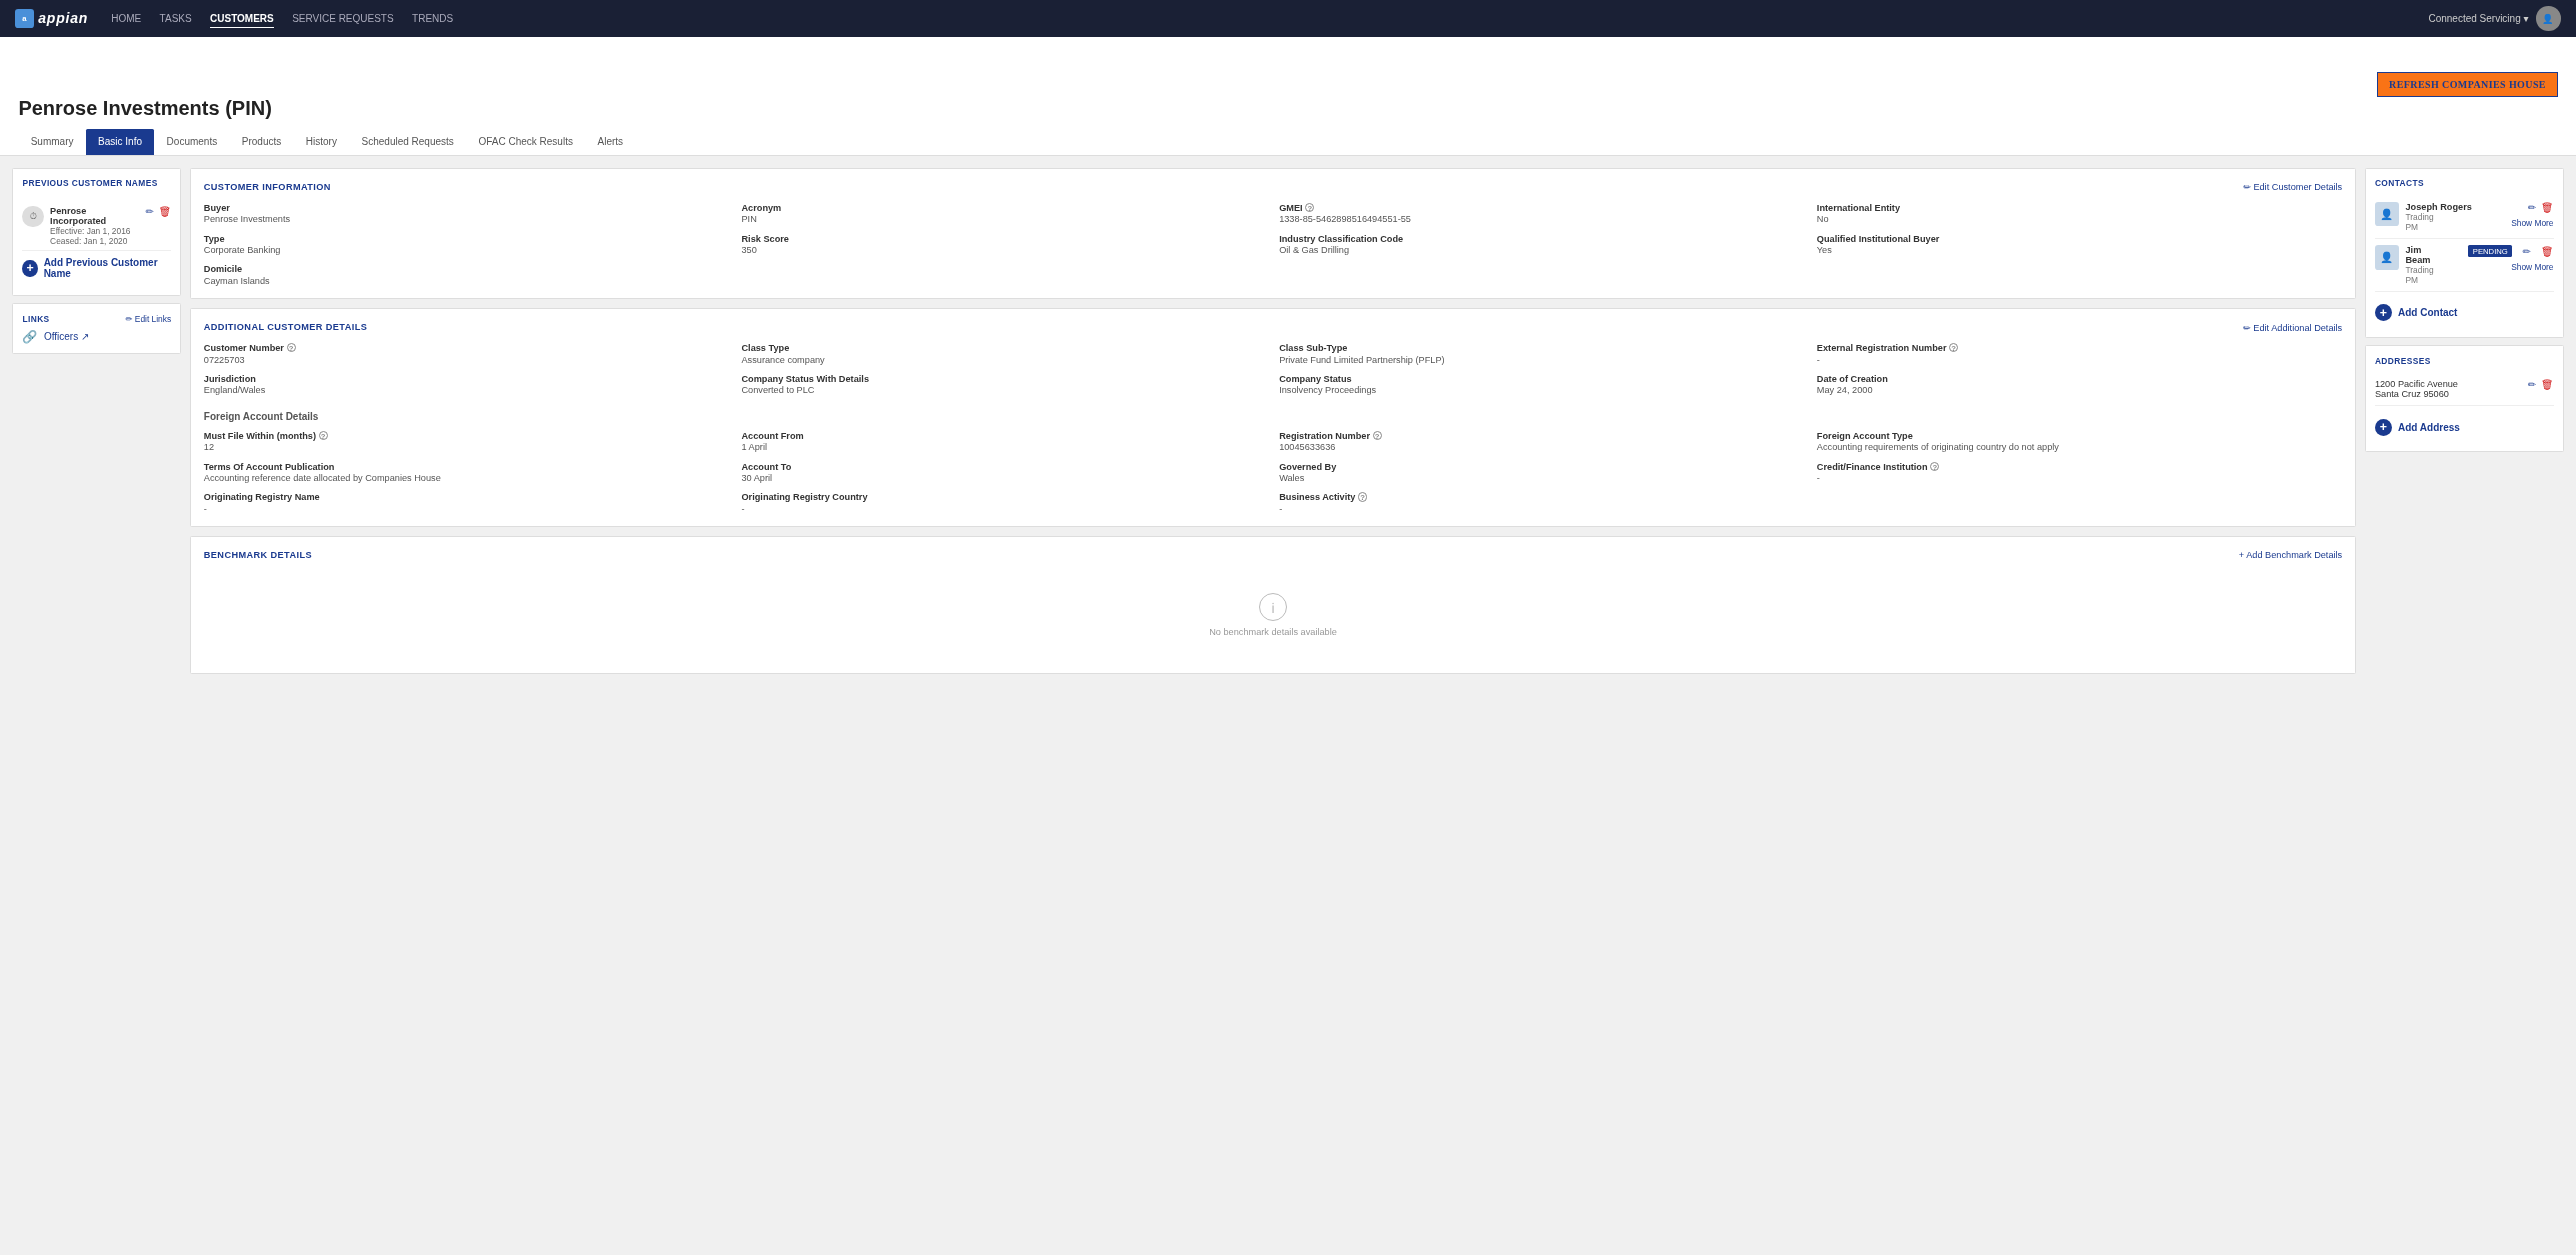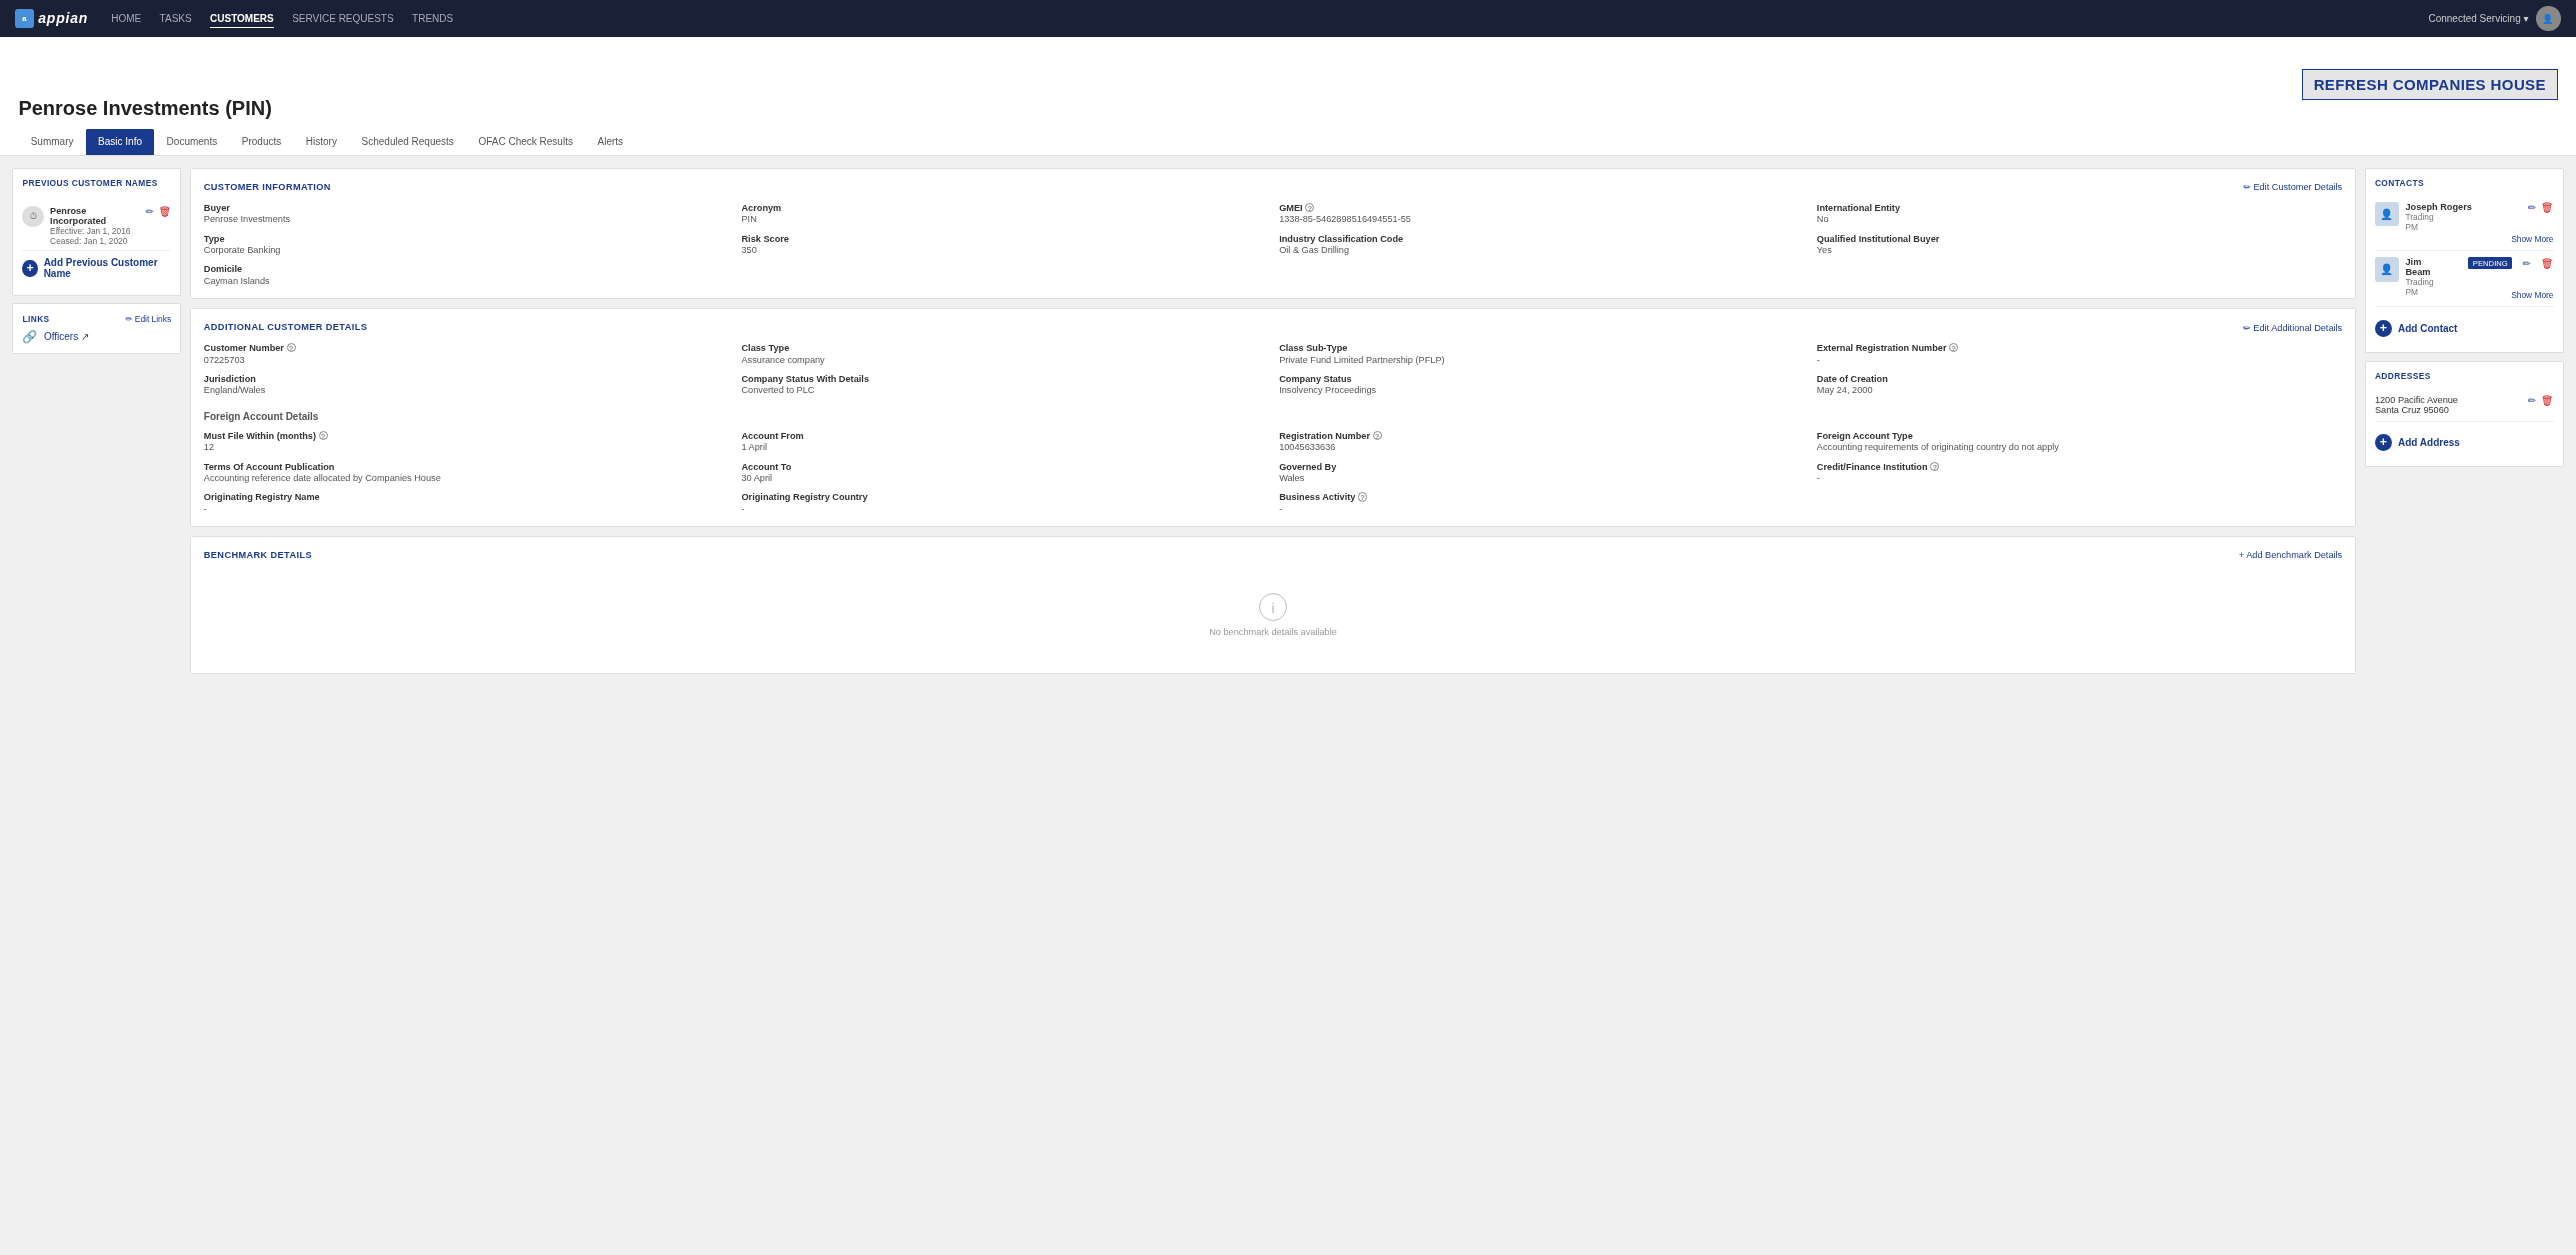--- a/index.html
+++ b/index.html
@@ -12,21 +12,21 @@
     .nav-links { display: flex; gap: 18.4px; flex: 1; }
     .nav-link { color: #aab; font-size: 10px; text-decoration: none; cursor: pointer; padding: 3.1px 0; }
     .nav-link.active { color: #fff; border-bottom: 1.5px solid #fff; font-weight: bold; }
     .nav-right { display: flex; align-items: center; gap: 7.7px; color: #ccc; font-size: 10px; }
     .nav-avatar { width: 24.5px; height: 24.5px; border-radius: 50%; background: #888; display: flex; align-items: center; justify-content: center; color: #fff; font-size: 9.2px; overflow: hidden; }
 
     
     .page-header { background: #fff; padding: 12.3px 18.4px 0; border-bottom: 0.8px solid #ddd; }
     .page-title-row { display: flex; justify-content: space-between; align-items: center; margin-bottom: 9.2px; }
     .page-title { font-size: 20px; font-weight: bold; color: #222; margin-top: 48px; }
-    .refresh-btn { border: 1.2px solid #1a3a8f; color: #1a3a8f; background: #e5e5e5; padding: 6.1px 10.7px; font-size: 15px; cursor: pointer; font-weight: 600; letter-spacing: 0.4px; }
+    .refresh-btn { border: 1.2px solid #1a3a8f; color: #1a3a8f; background: #f97316; padding: 6.1px 10.7px; font-size: 10px; cursor: pointer; font-weight: 600; letter-spacing: 0.4px; font-family: Liberation Serif, serif; }
     .tabs { display: flex; gap: 0; }
     .tab { padding: 6.1px 12.3px; cursor: pointer; font-size: 10px; color: #555; border-bottom: 2.3px solid transparent; text-align: right; }
     .tab.active { color: #fff; background: #1a3a8f; border-bottom: 2.3px solid #1a3a8f; border-radius: 1.5px 1.5px 0 0; }
 
     
     .main-content { display: flex; gap: 0; padding: 12.3px; background: #f0f0f0; min-height: calc(100vh - 77px); }
 
     
     .left-sidebar { width: 169px; min-width: 169px; margin-right: 9.2px; }
     .sidebar-section { background: #fff; border: 0.8px solid #ddd; padding: 9.2px; margin-bottom: 7.7px; border-radius: 1.5px; }
@@ -75,21 +75,21 @@
     .contacts-section { background: #fff; border: 0.8px solid #ddd; padding: 9.2px; border-radius: 1.5px; }
     .contacts-title { color: #1a3a8f; font-size: 8.4px; font-weight: bold; letter-spacing: 0.4px; margin-bottom: 7.7px; text-transform: uppercase; }
     .contact-item { display: flex; align-items: flex-start; gap: 6.1px; padding: 6.1px 0; border-bottom: 0.8px solid #eee; }
     .contact-avatar { width: 24.5px; height: 24.5px; background: #c8d8e8; border-radius: 3.1px; display: flex; align-items: center; justify-content: center; font-size: 10.7px; color: #666; flex-shrink: 0; }
     .contact-info { flex: 1; }
     .contact-name { font-weight: bold; font-size: 9.2px; color: #333; }
     .contact-role { font-size: 8.4px; color: #777; }
     .contact-type { font-size: 8.4px; color: #777; }
     .contact-actions { display: flex; flex-direction: column; align-items: flex-end; gap: 3.1px; }
     .pending-badge { background: #1a3a8f; color: #fff; font-size: 7.7px; padding: 1.5px 4.6px; border-radius: 1.5px; }
-    .show-more { color: #1a3a8f; font-size: 8.4px; cursor: pointer; margin-top: 18px; text-align: right; }
+    .show-more { color: #1a3a8f; font-size: 8.4px; cursor: pointer; margin-top: 2px; text-align: right; }
     .addresses-section { background: #fff; border: 0.8px solid #ddd; padding: 9.2px; border-radius: 1.5px; }
     .addresses-title { color: #1a3a8f; font-size: 8.4px; font-weight: bold; letter-spacing: 0.4px; margin-bottom: 7.7px; text-transform: uppercase; }
     .address-item { display: flex; justify-content: space-between; align-items: flex-start; padding: 6.1px 0; border-bottom: 0.8px solid #eee; }
     .address-text { font-size: 9.2px; color: #333; }
     .address-actions { display: flex; gap: 4.6px; }
   </style>
 </head>
 <body>
 
 <nav class="top-nav">

